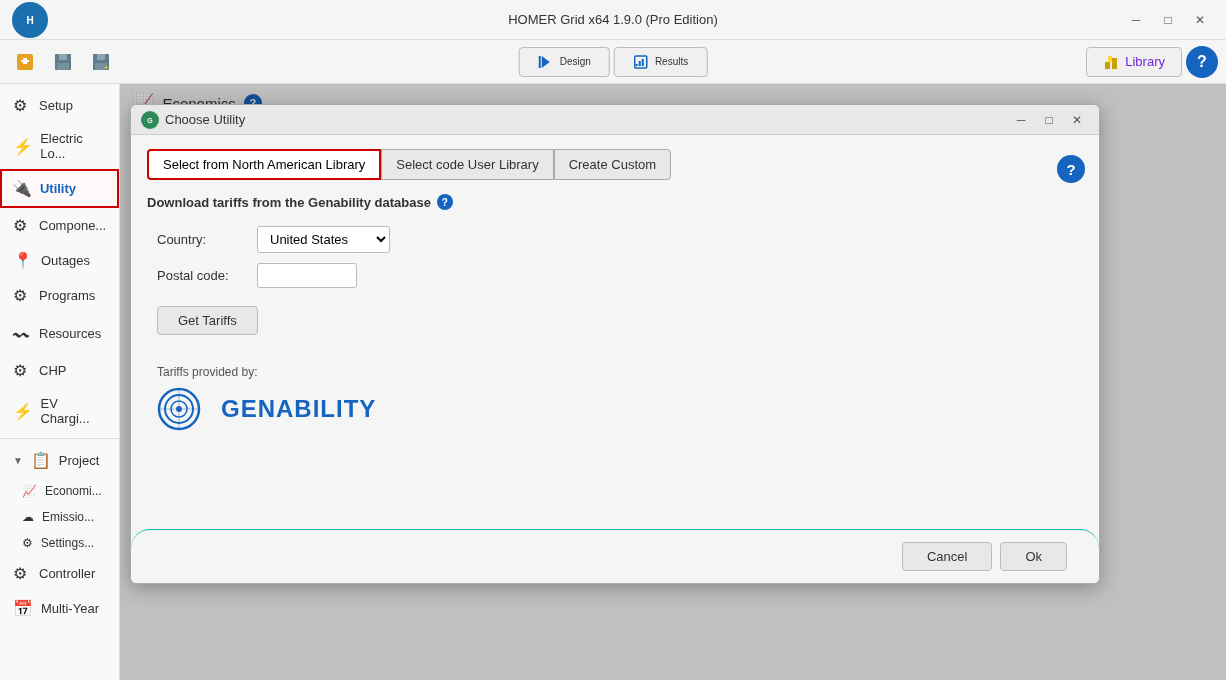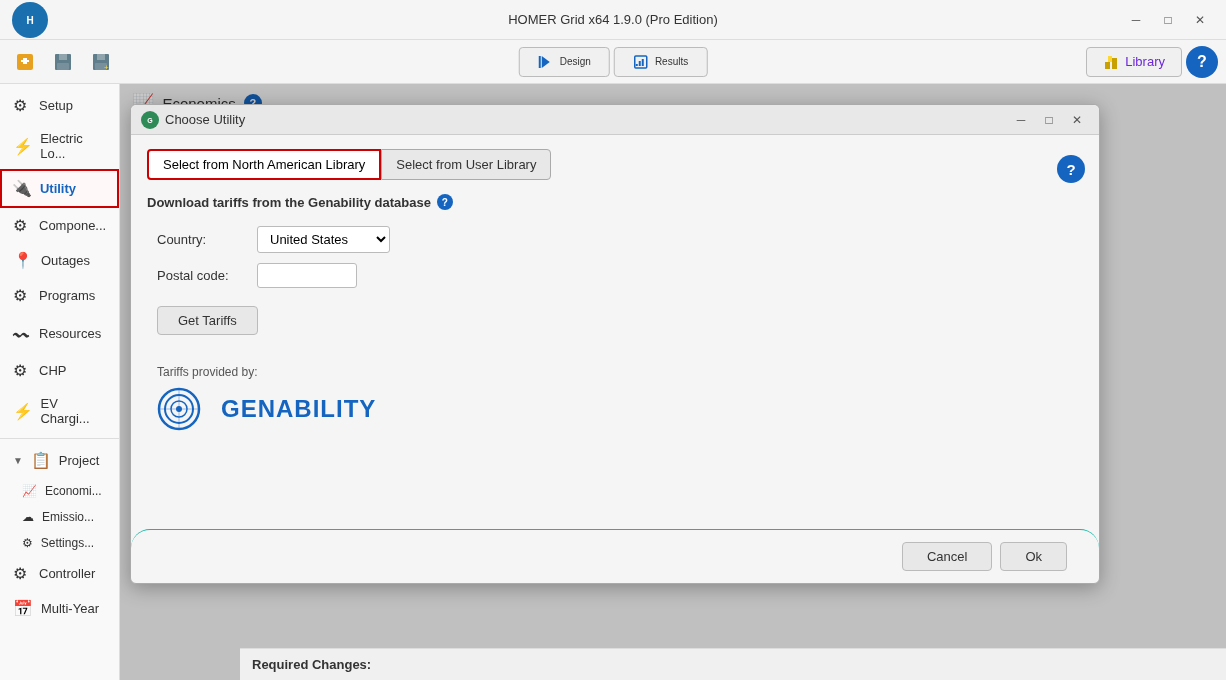--- a/index.html
+++ b/index.html
@@ -515,21 +515,22 @@
             <button class="modal-ctrl-btn">─</button>
             <button class="modal-ctrl-btn">□</button>
             <button class="modal-ctrl-btn close">✕</button>
           </div>
         </div>
 
         <div class="modal-content">
 
           <div class="modal-tabs">
             <button class="modal-tab active">Select from North American Library</button>
-            <button class="modal-tab">Select from User Library</button>
+            <button class="modal-tab">Select code User Library</button>
+            <button class="modal-tab">Create Custom</button>
           </div>
 
           <div class="form-section">
             <div class="form-heading">
               <span>Download tariffs from the Genability database</span>
               <span class="content-tab-help" style="width:16px;height:16px;font-size:10px;">?</span>
             </div>
 
             <div class="form-row">
               <span class="form-label">Country:</span>
@@ -568,17 +569,14 @@
 
         <button class="modal-help-btn">?</button>
 
         <div class="modal-footer">
           <button class="modal-footer-btn">Cancel</button>
           <button class="modal-footer-btn ok">Ok</button>
         </div>
       </div>
     </div>
 
-    <div class="required-changes">
-      <span>Required Changes:</span>
-    </div>
   </div>
 </div>
 
 </body></html>

